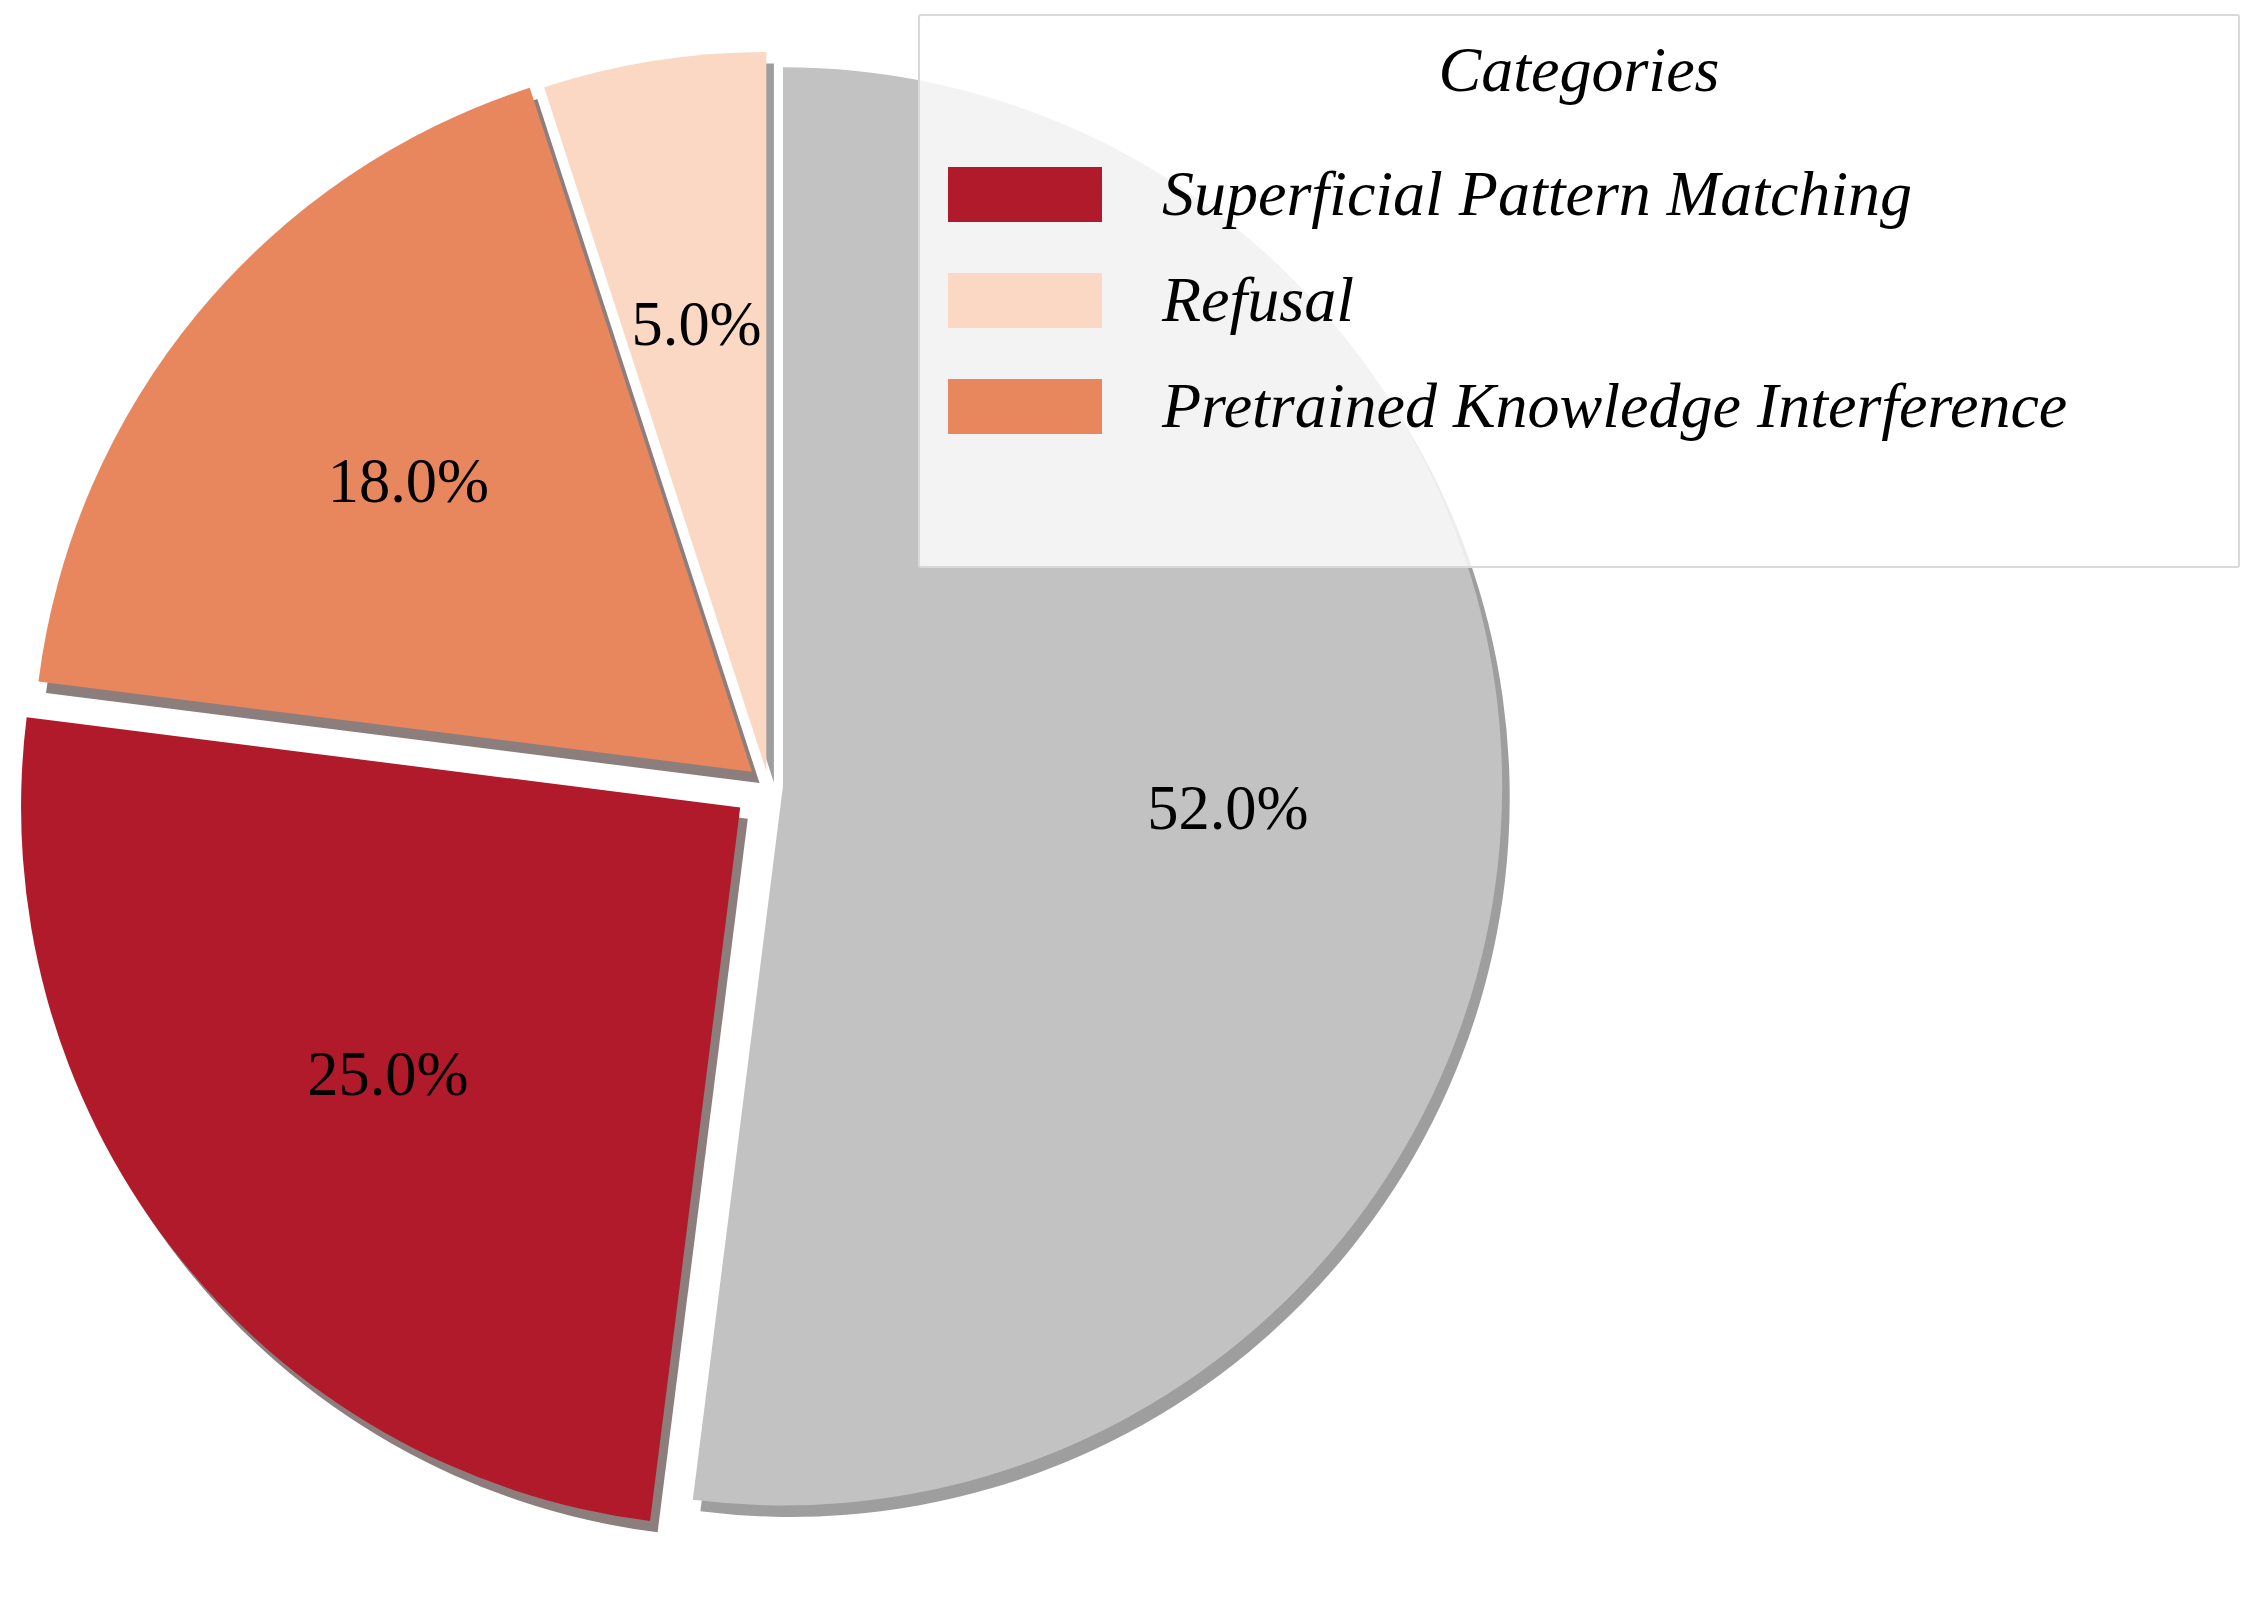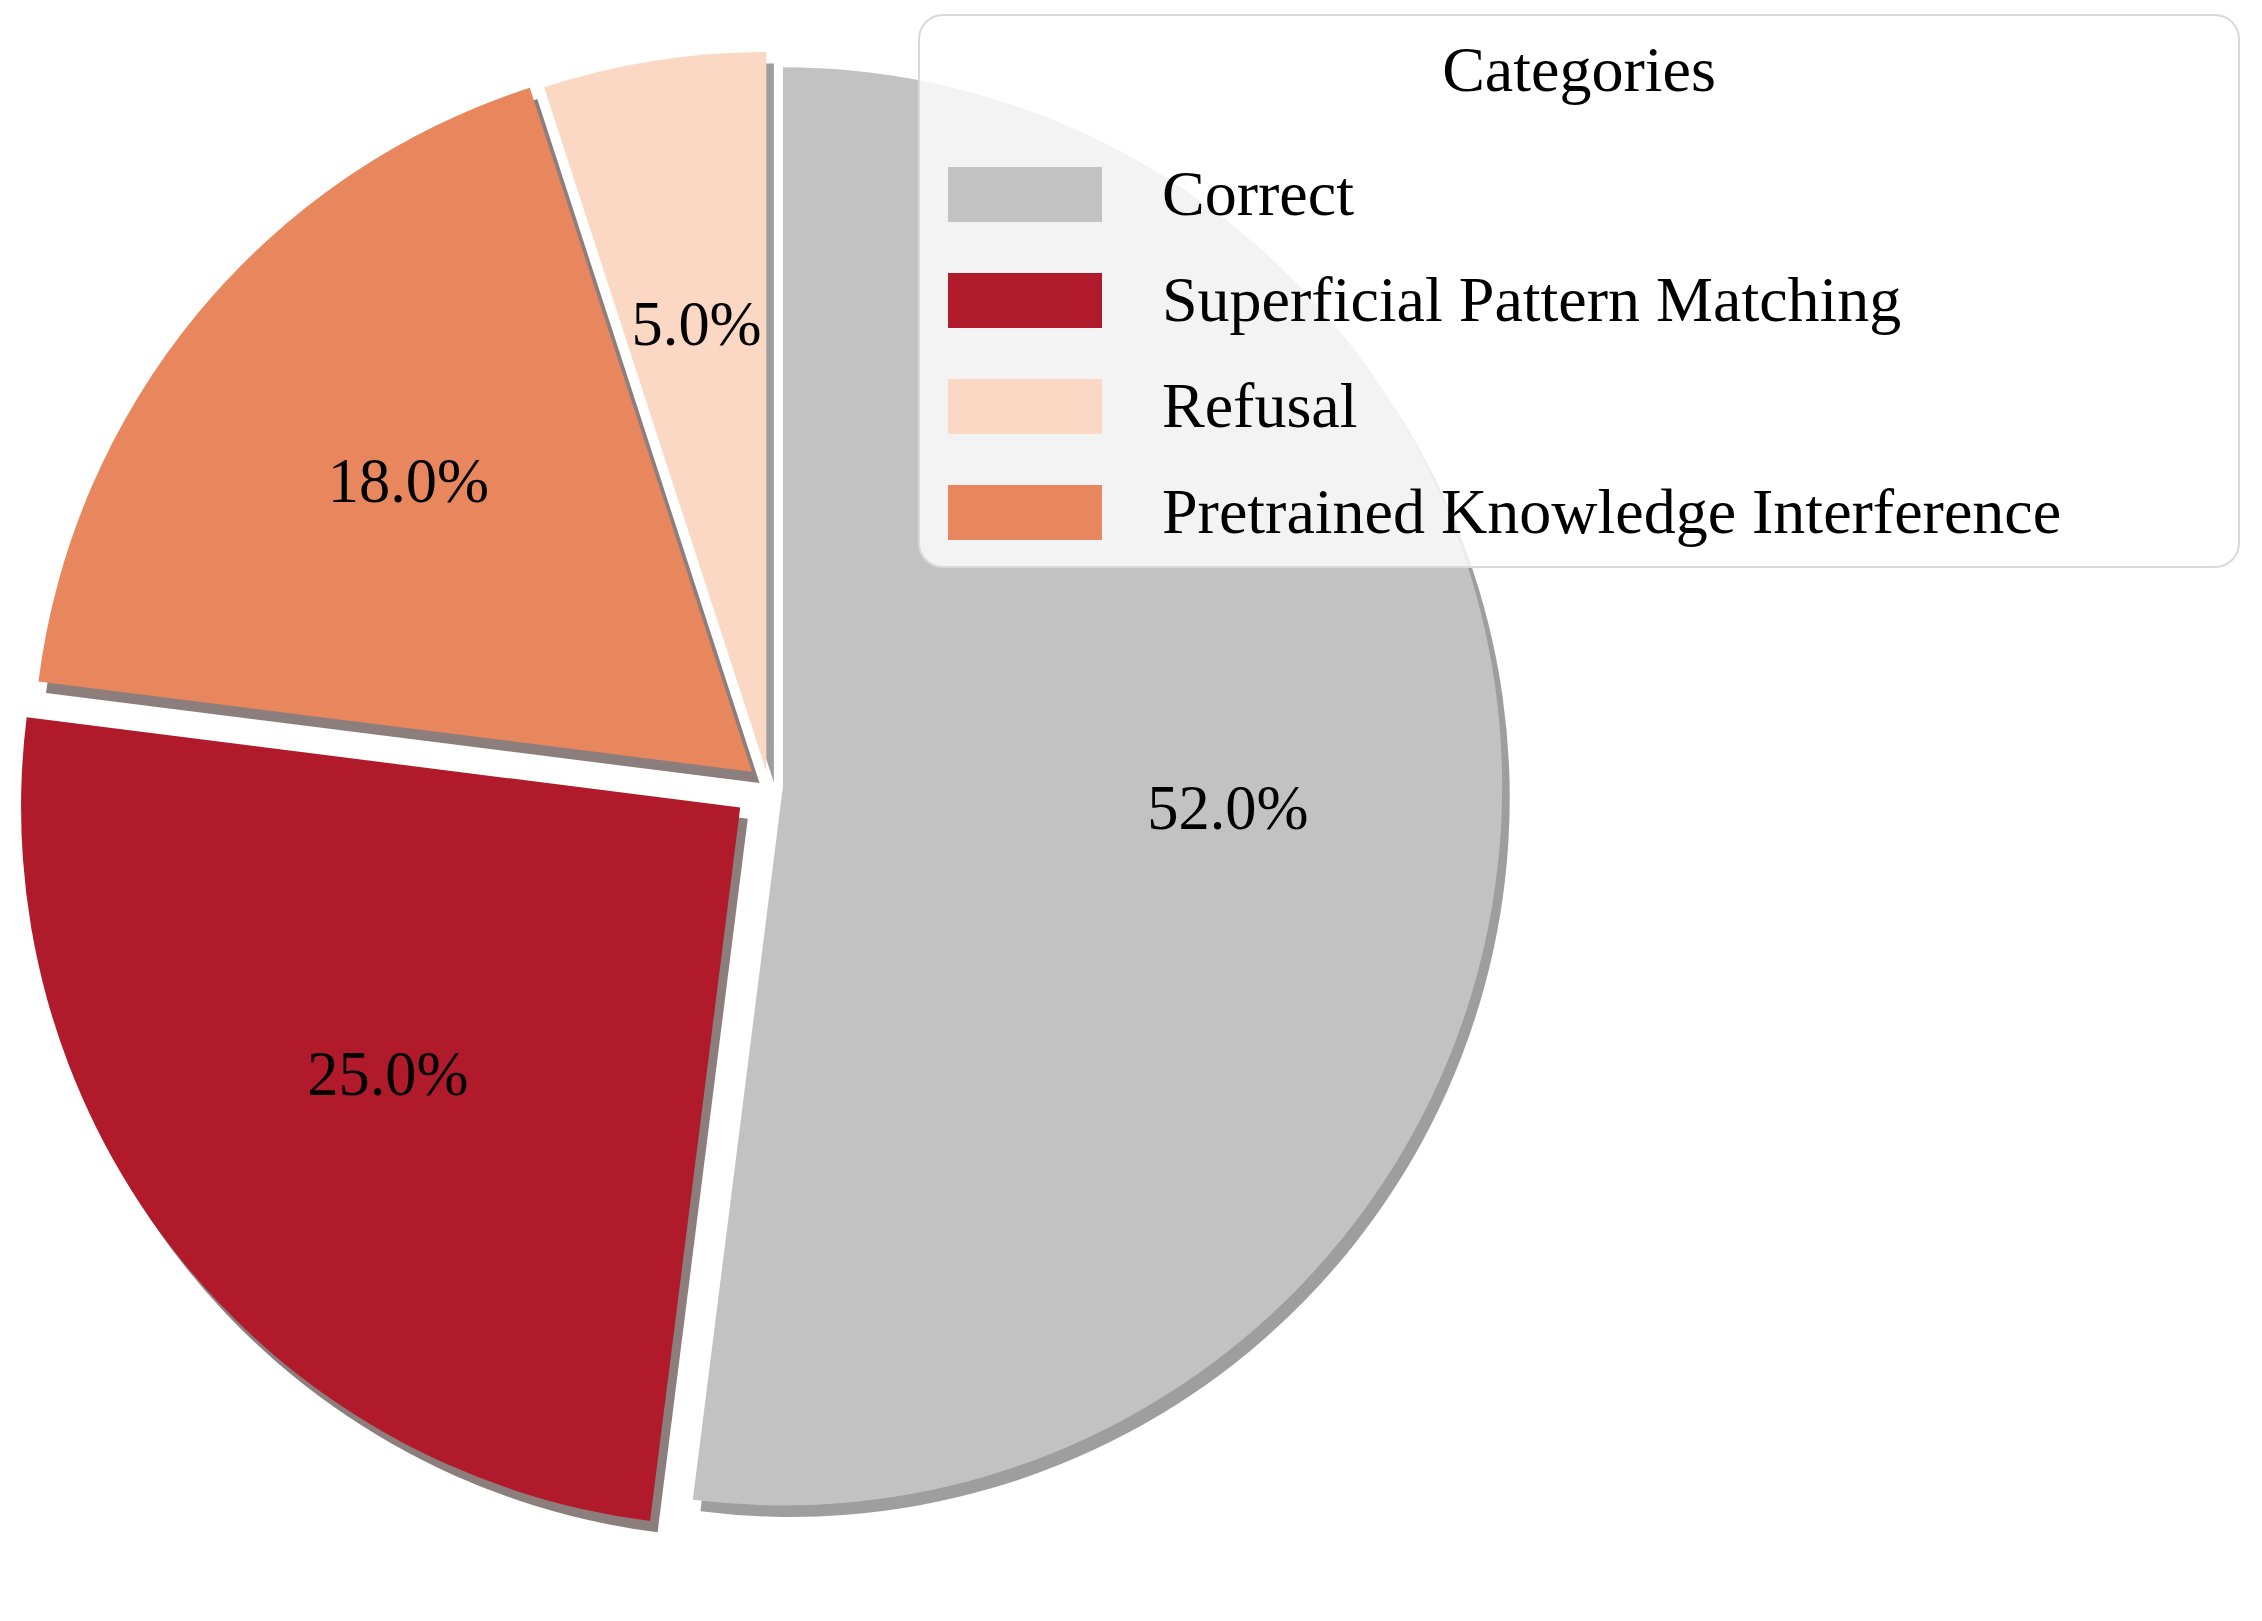--- a/index.html
+++ b/index.html
@@ -34,22 +34,23 @@
     dominant-baseline: middle;
   }
   #legend-box {
     position: absolute;
     left: 918px;
     top: 14px;
     width: 1322px;
     height: 554px;
     background: rgba(255,255,255,0.80);
     border: 2.8px solid #d9d9d9;
-    border-radius: 25px;
+    border-radius: 3px;
     box-sizing: border-box;
+    font-style: italic;
   }
   #legend-title {
     position: absolute;
     left: 0;
     right: 0;
     top: 13.2px;
     text-align: center;
     font-size: 64px;
     line-height: 81px;
     color: #000000;
@@ -114,24 +115,20 @@
       <text class="slice-label" x="431.4" y="515.1">18.0%</text>
       <text class="slice-label" x="735.9" y="349.6">5.0%</text>
     </g>
   </svg>
 
   <div id="legend-box">
     <div id="legend-title">Categories</div>
 
     <div class="legend-rows">
 
-      <div class="legend-row">
-        <span class="legend-swatch" style="background:#c2c2c2"></span>
-        <span class="legend-label">Correct</span>
-      </div>
 
       <div class="legend-row">
         <span class="legend-swatch" style="background:#b01a2b"></span>
         <span class="legend-label">Superficial Pattern Matching</span>
       </div>
 
       <div class="legend-row">
         <span class="legend-swatch" style="background:#fad8c3"></span>
         <span class="legend-label">Refusal</span>
       </div>

